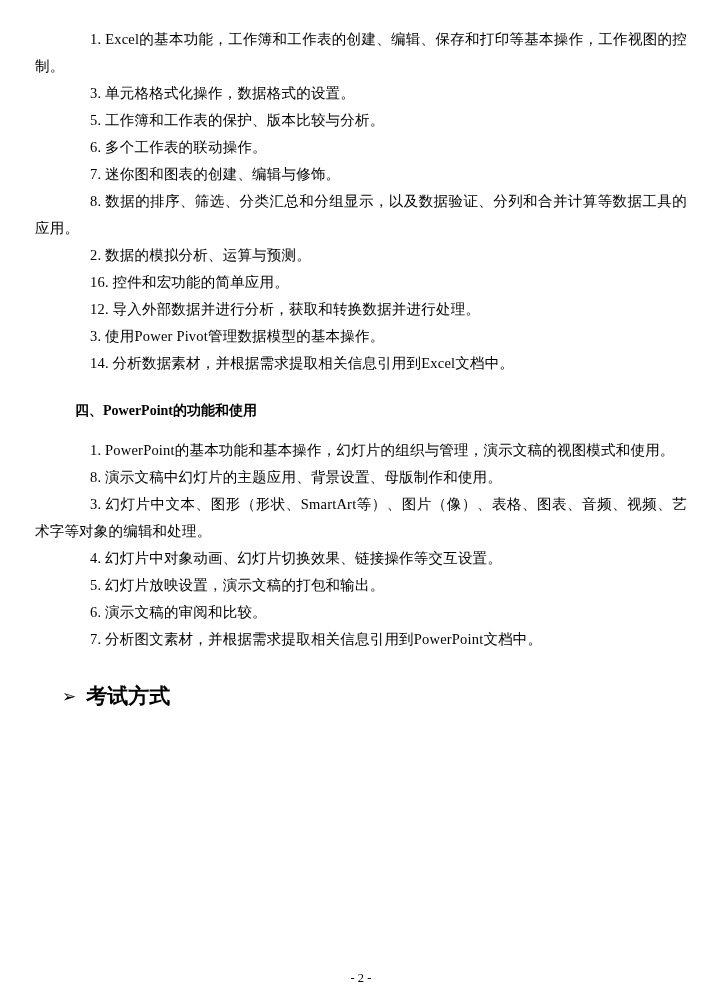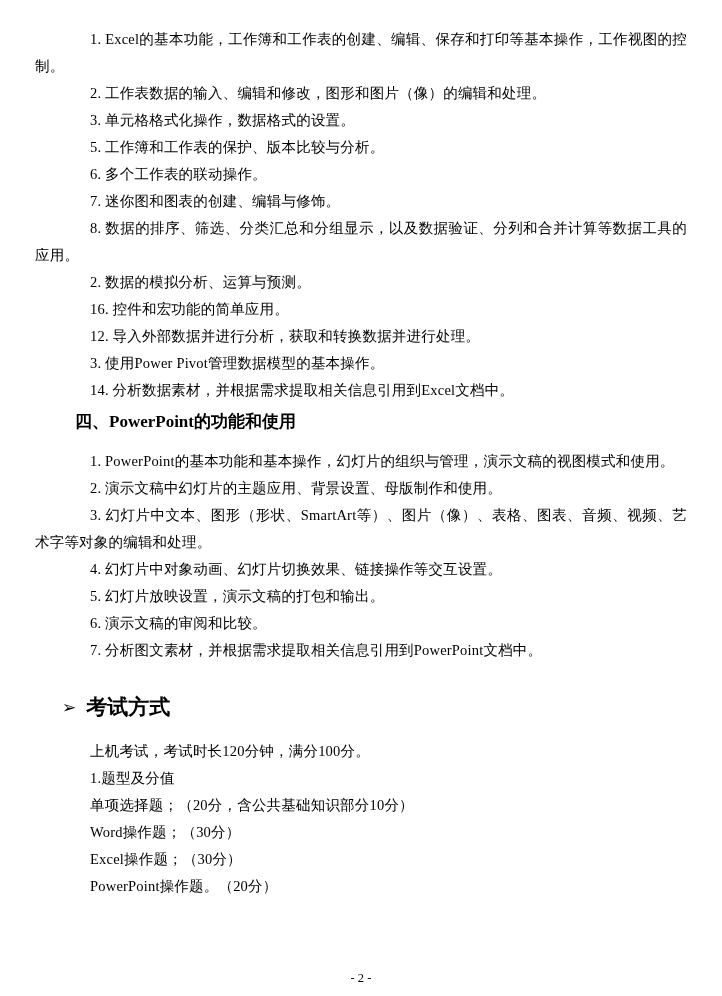--- a/index.html
+++ b/index.html
@@ -22,22 +22,22 @@
   .para {
     margin: 0;
     font-size: 14.5px;
     line-height: 27px;
     text-align: justify;
     text-indent: 55px;
     letter-spacing: 0.2px;
     word-break: break-word;
   }
   .sub-heading {
-    margin: 4px 0 12px 40px;
-    font-size: 17px;
+    margin: 20px 0 12px 40px;
+    font-size: 14px;
     line-height: 28px;
     font-weight: bold;
     font-family: "Liberation Serif", "DejaVu Serif", serif;
   }
   .ppt-list {
     margin-bottom: 8px;
   }
   .main-heading {
     margin: 28px 0 16px 27px;
     font-size: 21px;
@@ -64,56 +64,47 @@
     font-family: "Liberation Serif", "DejaVu Serif", serif;
   }
 </style>
 </head>
 <body>
 
 <div class="page">
 
   <section>
     <p class="para">1. Excel的基本功能，工作簿和工作表的创建、编辑、保存和打印等基本操作，工作视图的控制。</p>
-    <p class="para">2. 工作表数据的输入、编辑和修改，图形和图片（像）的编辑和处理。</p>
     <p class="para">3. 单元格格式化操作，数据格式的设置。</p>
     <p class="para">5. 工作簿和工作表的保护、版本比较与分析。</p>
     <p class="para">6. 多个工作表的联动操作。</p>
     <p class="para">7. 迷你图和图表的创建、编辑与修饰。</p>
     <p class="para">8. 数据的排序、筛选、分类汇总和分组显示，以及数据验证、分列和合并计算等数据工具的应用。</p>
     <p class="para">2. 数据的模拟分析、运算与预测。</p>
     <p class="para">16. 控件和宏功能的简单应用。</p>
     <p class="para">12. 导入外部数据并进行分析，获取和转换数据并进行处理。</p>
     <p class="para">3. 使用Power Pivot管理数据模型的基本操作。</p>
     <p class="para">14. 分析数据素材，并根据需求提取相关信息引用到Excel文档中。</p>
   </section>
 
   <h2 class="sub-heading">四、PowerPoint的功能和使用</h2>
 
   <section class="ppt-list">
     <p class="para">1. PowerPoint的基本功能和基本操作，幻灯片的组织与管理，演示文稿的视图模式和使用。</p>
-    <p class="para">2. 演示文稿中幻灯片的主题应用、背景设置、母版制作和使用。</p>
+    <p class="para">8. 演示文稿中幻灯片的主题应用、背景设置、母版制作和使用。</p>
     <p class="para">3. 幻灯片中文本、图形（形状、SmartArt等）、图片（像）、表格、图表、音频、视频、艺术字等对象的编辑和处理。</p>
     <p class="para">4. 幻灯片中对象动画、幻灯片切换效果、链接操作等交互设置。</p>
     <p class="para">5. 幻灯片放映设置，演示文稿的打包和输出。</p>
     <p class="para">6. 演示文稿的审阅和比较。</p>
     <p class="para">7. 分析图文素材，并根据需求提取相关信息引用到PowerPoint文档中。</p>
   </section>
 
   <h1 class="main-heading">
     <span class="bullet">➢</span>
     <span>考试方式</span>
   </h1>
 
-  <section>
-    <p class="para">上机考试，考试时长120分钟，满分100分。</p>
-    <p class="para">1.题型及分值</p>
-    <p class="para">单项选择题；（20分，含公共基础知识部分10分）</p>
-    <p class="para">Word操作题；（30分）</p>
-    <p class="para">Excel操作题；（30分）</p>
-    <p class="para">PowerPoint操作题。（20分）</p>
-  </section>
 
   <div class="footer">
     <span>- 2 -</span>
   </div>
 
 </div>
 
 </body></html>

